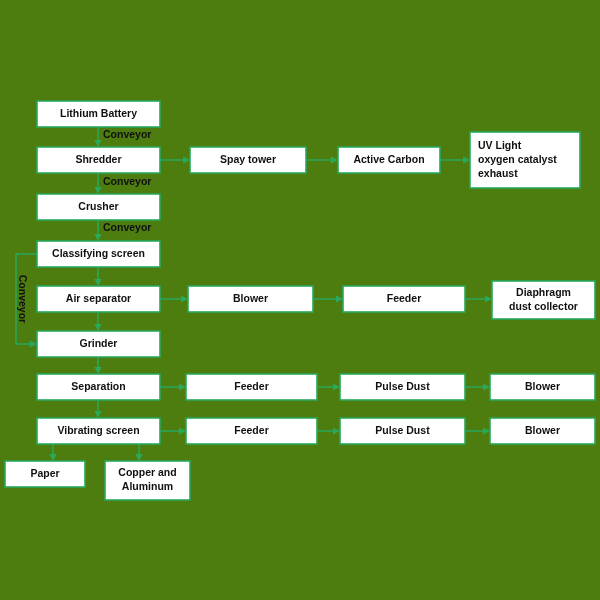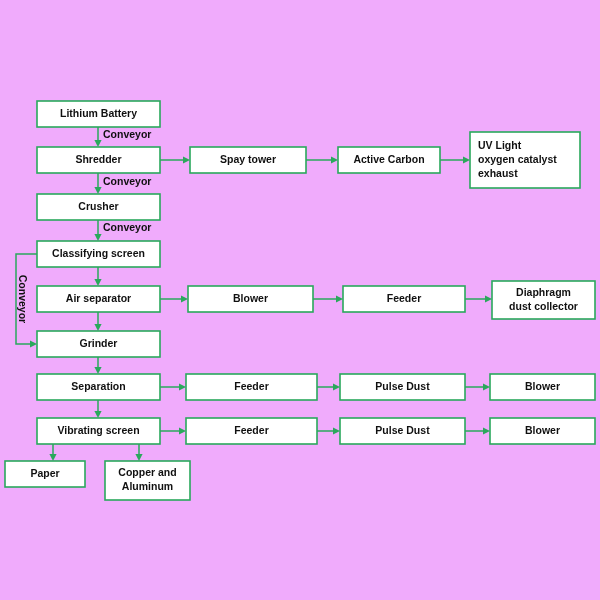--- a/index.html
+++ b/index.html
@@ -10,21 +10,21 @@
   body {
     width: 600px;
     height: 600px;
     font-family: "Liberation Sans", sans-serif;
     overflow: hidden;
   }
   #diagram-root {
     position: relative;
     width: 600px;
     height: 600px;
-    background: #f0abfc;
+    background: #4d7c0f;
   }
   svg#flowchart {
     display: block;
     width: 600px;
     height: 600px;
   }
   .node-rect {
     fill: #ffffff;
     stroke: #2aa85c;
     stroke-width: 1.6;

